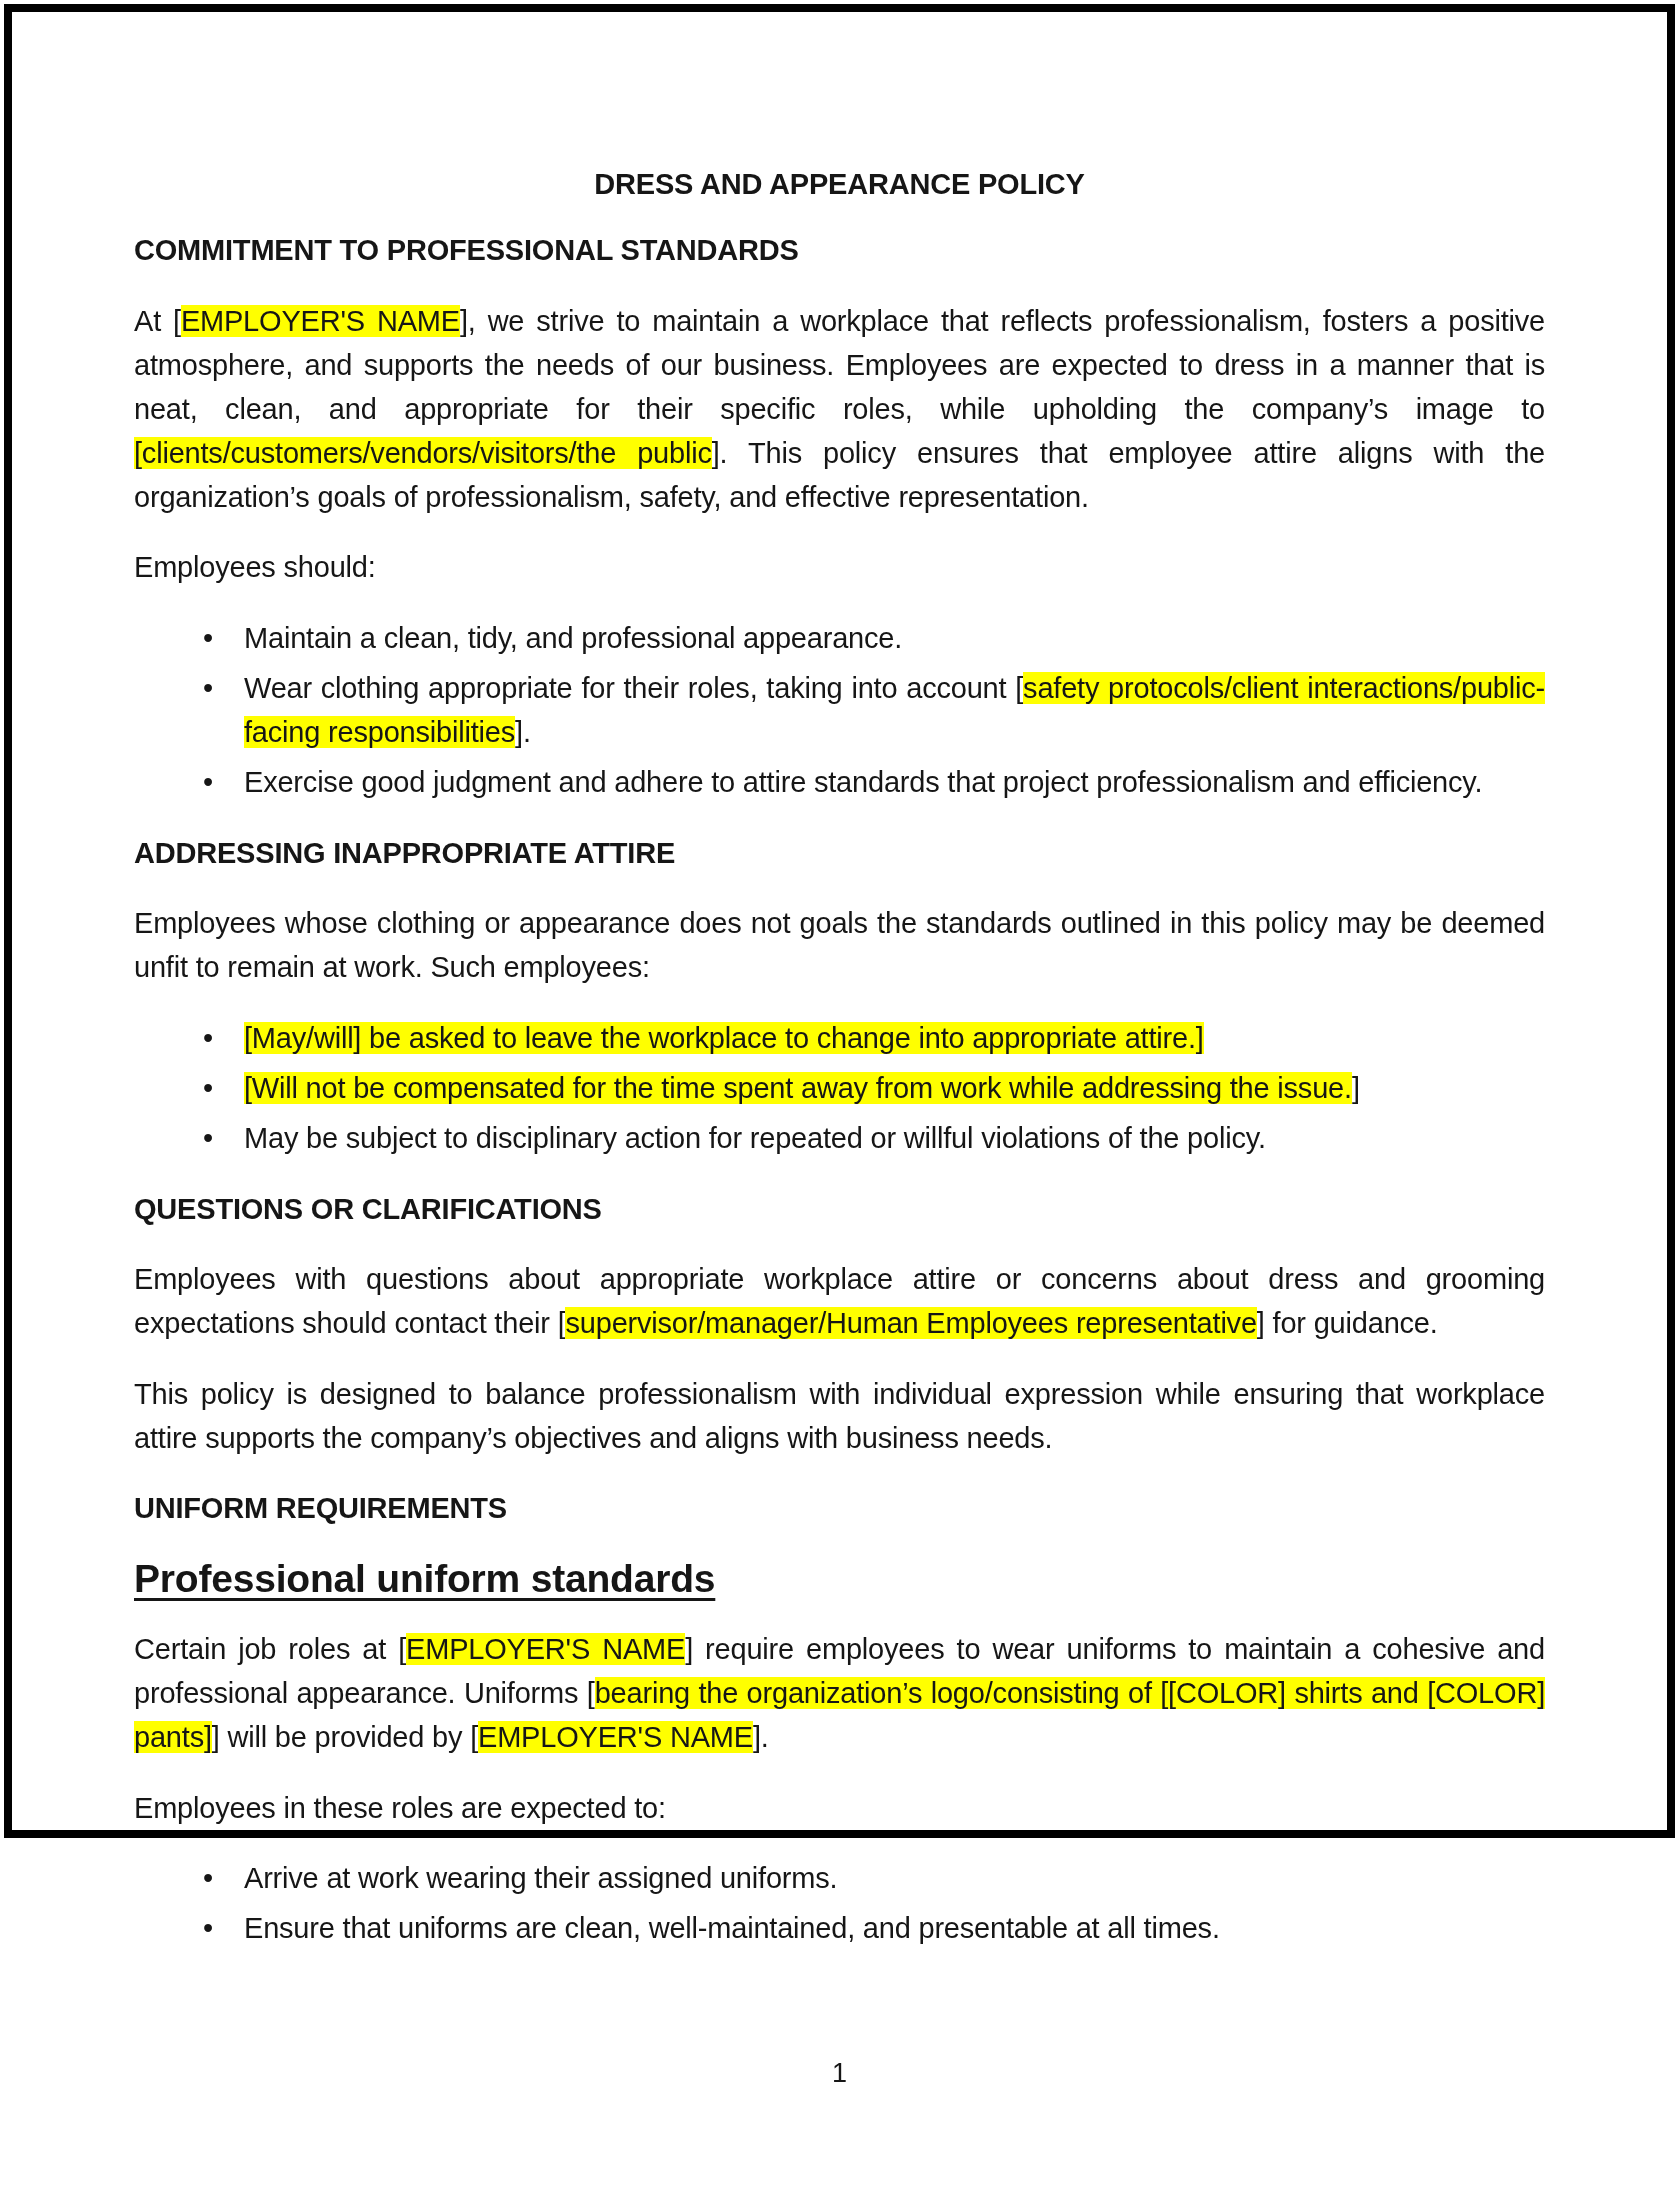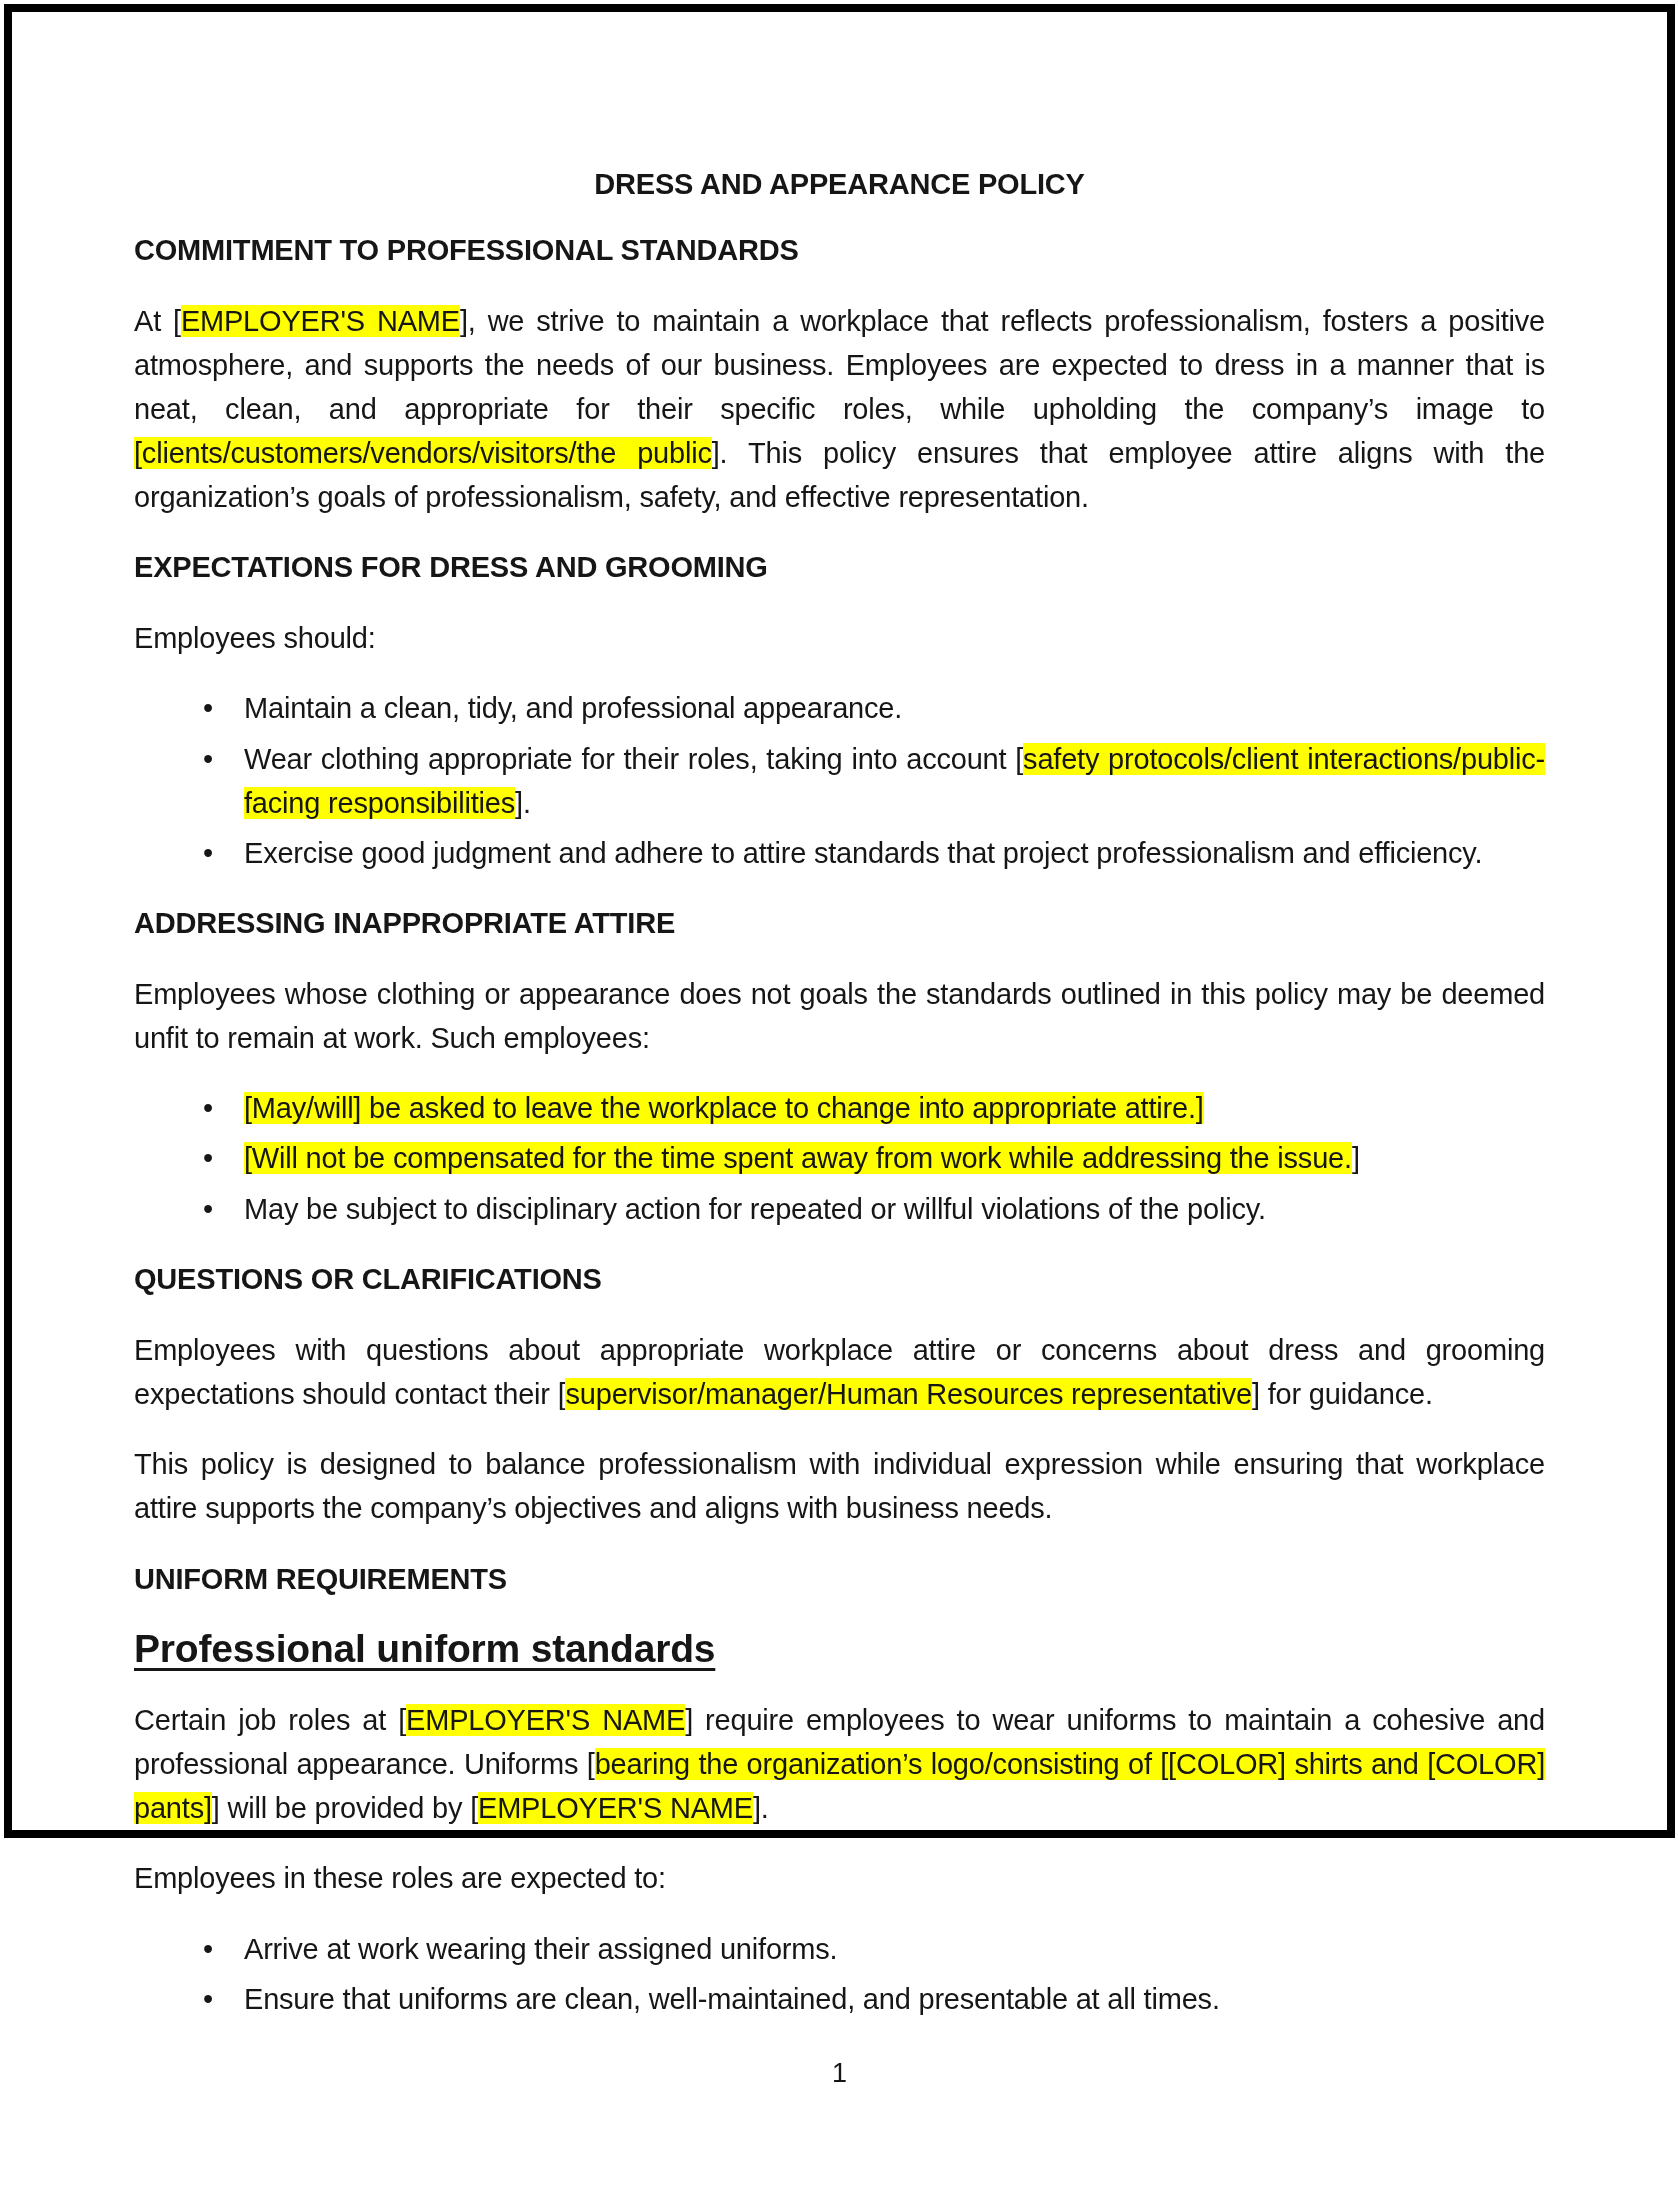--- a/index.html
+++ b/index.html
@@ -92,38 +92,37 @@
 <div class="page">
   <div class="border-frame"></div>
 
   <div class="content">
 
     <h1 class="doc-title">DRESS AND APPEARANCE POLICY</h1>
 
     <h2 class="heading">COMMITMENT TO PROFESSIONAL STANDARDS</h2>
     <p class="para"><span>At [</span><span class="hl">EMPLOYER'S NAME</span><span>], we strive to maintain a workplace that reflects professionalism, fosters a positive atmosphere, and supports the needs of our business. Employees are expected to dress in a manner that is neat, clean, and appropriate for their specific roles, while upholding the company’s image to </span><span class="hl">[clients/customers/vendors/visitors/the public</span><span>]. This policy ensures that employee attire aligns with the organization’s goals of professionalism, safety, and effective representation.</span></p>
 
-    <h2 class="heading">EXPECTATIONS FOR DRESS AND GROOMING</h2>
     <p class="para no-just">Employees should:</p>
     <ul class="bullets">
       <li><span>Maintain a clean, tidy, and professional appearance.</span></li>
       <li><span>Wear clothing appropriate for their roles, taking into account [</span><span class="hl">safety protocols/client interactions/public-facing responsibilities</span><span>].</span></li>
       <li><span>Exercise good judgment and adhere to attire standards that project professionalism and efficiency.</span></li>
     </ul>
 
     <h2 class="heading">ADDRESSING INAPPROPRIATE ATTIRE</h2>
     <p class="para"><span>Employees whose clothing or appearance does not goals the standards outlined in this policy may be deemed unfit to remain at work. Such employees:</span></p>
     <ul class="bullets">
       <li><span class="hl">[May/will] be asked to leave the workplace to change into appropriate attire.]</span></li>
       <li><span class="hl">[Will not be compensated for the time spent away from work while addressing the issue.</span><span>]</span></li>
       <li><span>May be subject to disciplinary action for repeated or willful violations of the policy.</span></li>
     </ul>
 
     <h2 class="heading">QUESTIONS OR CLARIFICATIONS</h2>
-    <p class="para"><span>Employees with questions about appropriate workplace attire or concerns about dress and grooming expectations should contact their [</span><span class="hl">supervisor/manager/Human Resources representative</span><span>] for guidance.</span></p>
+    <p class="para"><span>Employees with questions about appropriate workplace attire or concerns about dress and grooming expectations should contact their [</span><span class="hl">supervisor/manager/Human Employees representative</span><span>] for guidance.</span></p>
     <p class="para"><span>This policy is designed to balance professionalism with individual expression while ensuring that workplace attire supports the company’s objectives and aligns with business needs.</span></p>
 
     <h2 class="heading">UNIFORM REQUIREMENTS</h2>
     <p class="subheading">Professional uniform standards</p>
     <p class="para"><span>Certain job roles at [</span><span class="hl">EMPLOYER'S NAME</span><span>] require employees to wear uniforms to maintain a cohesive and professional appearance. Uniforms [</span><span class="hl">bearing the organization’s logo/consisting of [[COLOR] shirts and [COLOR] pants]</span><span>] will be provided by [</span><span class="hl">EMPLOYER'S NAME</span><span>].</span></p>
     <p class="para no-just">Employees in these roles are expected to:</p>
     <ul class="bullets">
       <li><span>Arrive at work wearing their assigned uniforms.</span></li>
       <li><span>Ensure that uniforms are clean, well-maintained, and presentable at all times.</span></li>
     </ul>

